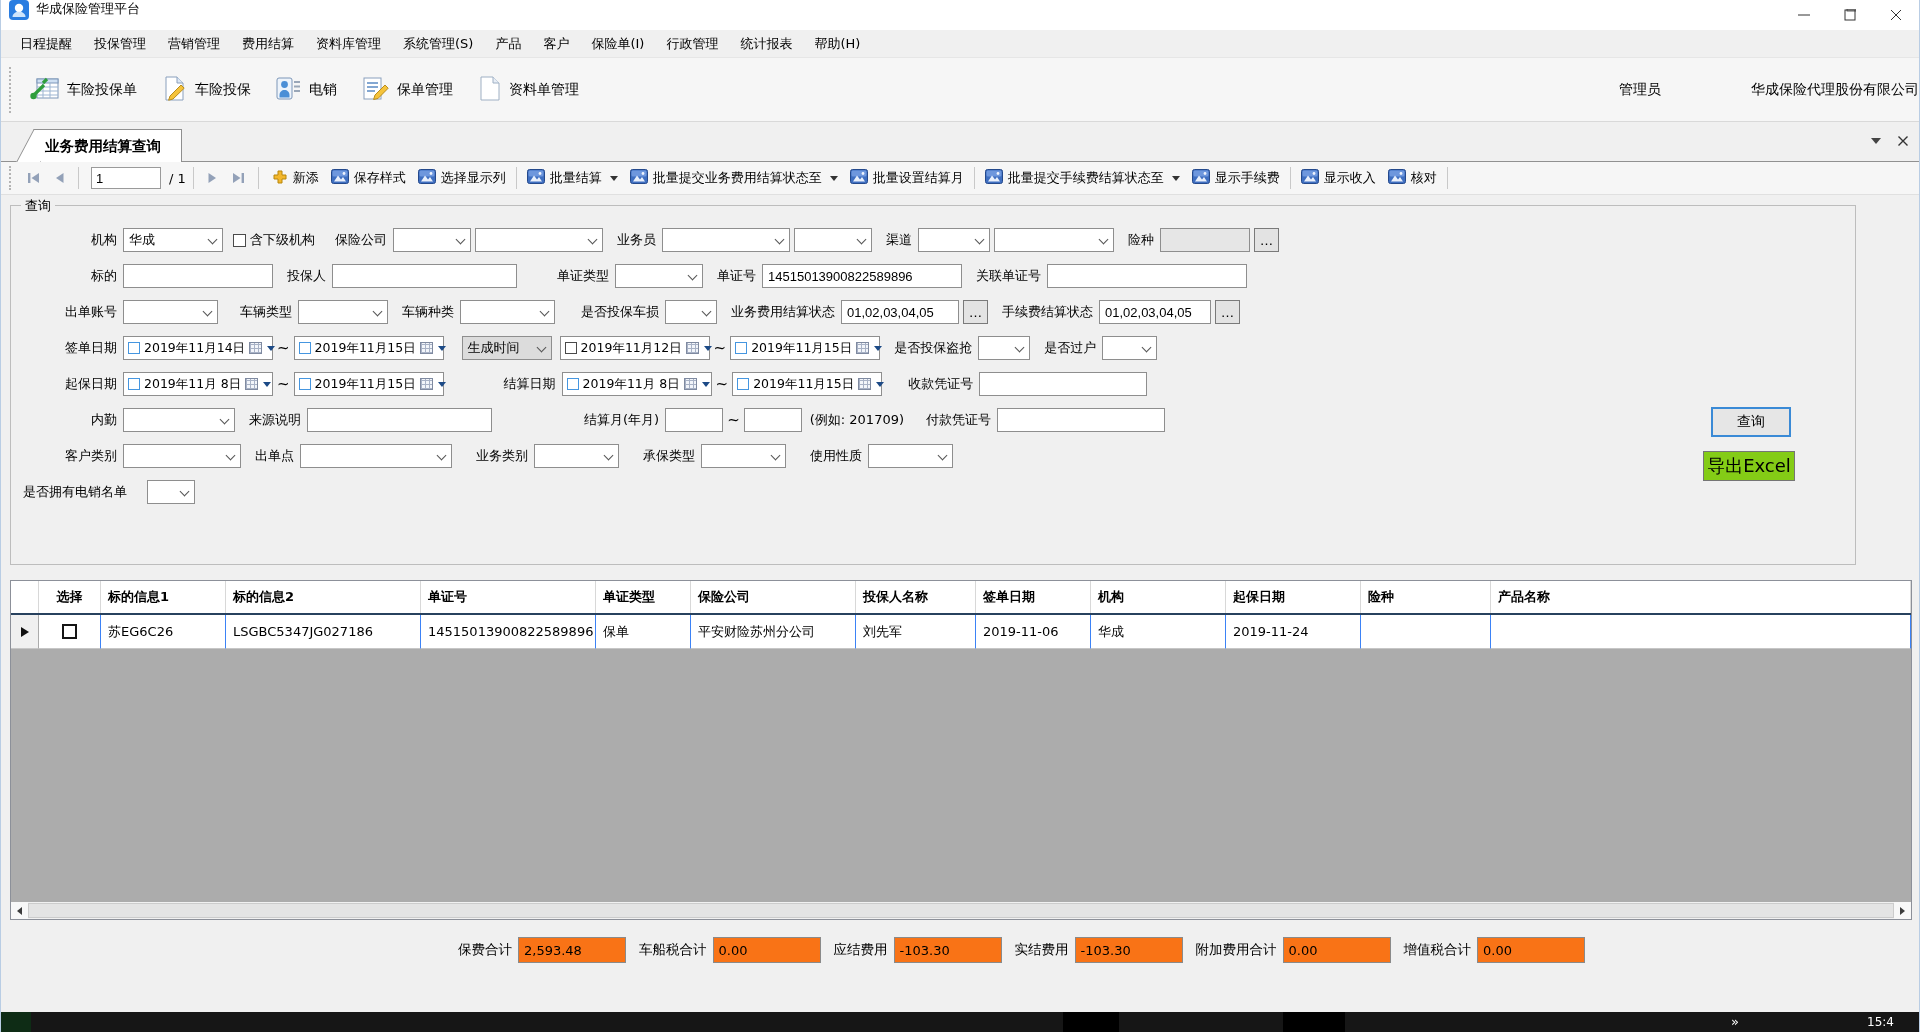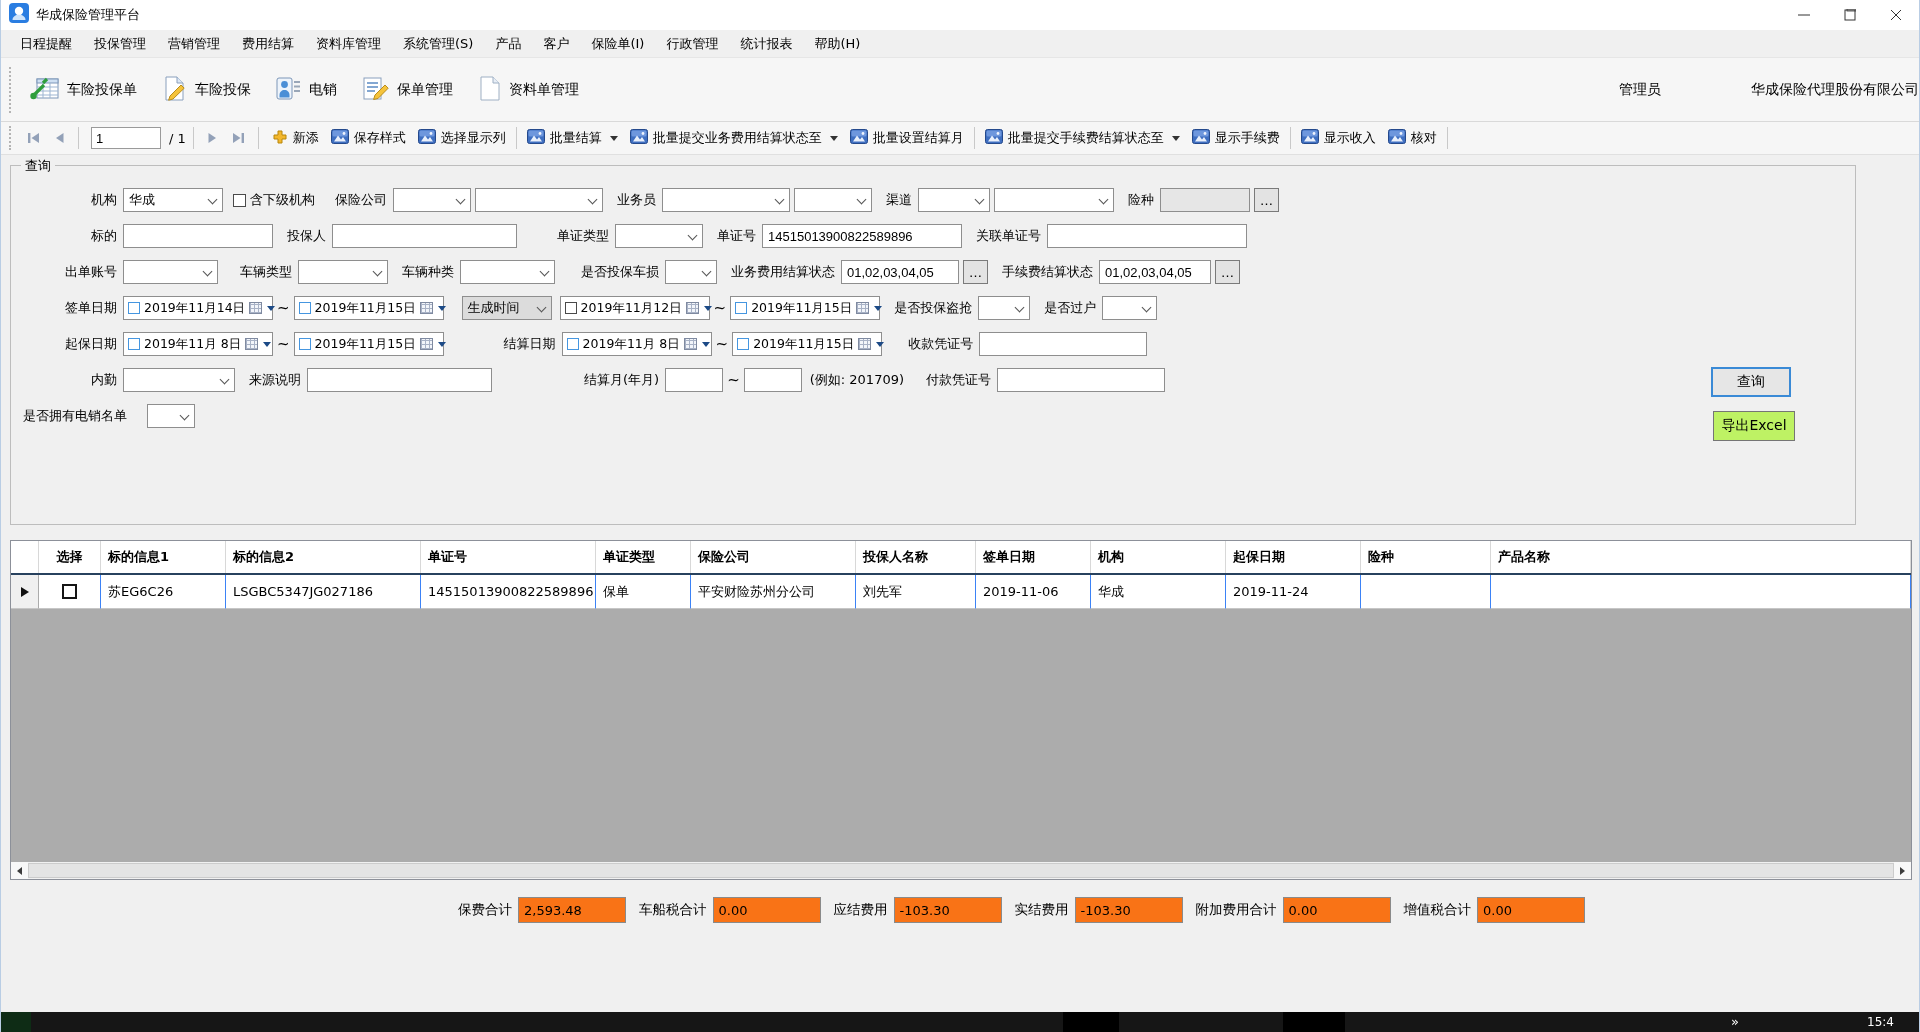--- a/index.html
+++ b/index.html
@@ -1,20 +1,20 @@
 <!DOCTYPE html>
 <html><head>
 <meta charset="utf-8">
 <style>
   *{box-sizing:border-box;margin:0;padding:0}
   body{font-family:"DejaVu Sans","Liberation Sans",sans-serif;color:#000;background:#888}
   #app{position:relative;width:1920px;height:1032px;background:#fff;overflow:hidden;border-left:1px solid #b9cde4;border-right:1px solid #b9cde4}
 
   
-  #titlebar{height:30px;display:flex;align-items:center;background:#fff;padding-left:8px;gap:7px}
+  #titlebar{height:30px;display:flex;align-items:flex-start;background:#fff;padding-left:8px;gap:7px}
   .title-text{font-size:13px}
   #win-controls{margin-left:auto;display:flex;height:100%}
   .winbtn{width:46px;display:flex;align-items:center;justify-content:center;background:#fff}
 
   
   #menubar{height:28px;background:#f0f0f0;display:flex;align-items:center;padding-left:8px;border-bottom:1px solid #e6e6e6}
   .menu-item{padding:0 11px;font-size:13px;line-height:28px;white-space:nowrap}
 
   
   #toolbar{height:64px;background:#f6f6f6;display:flex;align-items:center;border-bottom:1px solid #d9d9d9;padding-left:4px}
@@ -53,21 +53,21 @@
   .cb{width:13px;height:13px;border:1px solid #4a4a4a;background:#fff;flex:none}
   .dots{width:25px;height:24px;border:1px solid #7a7a7a;background:#e3e3e3;display:flex;align-items:center;justify-content:center;font-size:13px;margin-left:4px;flex:none}
   .dtp{border:1px solid #8e8e8e;background:#fff;height:24px;display:inline-flex;align-items:center;gap:4px;padding:0 4px;width:150px;flex:none}
   .dtp .cb{width:12px;height:12px;border-color:#4596e0}
   .dtp .dtext{font-size:12.5px;flex:1}
   .cal{width:13px;height:12px;border:1px solid #7f8aa0;background-color:#f2f5fa;background-image:repeating-linear-gradient(0deg,#a8b2c6 0 1px,transparent 1px 4px),repeating-linear-gradient(90deg,#a8b2c6 0 1px,transparent 1px 4px);flex:none}
   .dtp-caret{width:0;height:0;border-left:4px solid transparent;border-right:4px solid transparent;border-top:5px solid #1c4a86;margin-left:1px}
   .tilde{margin:0 4px;font-size:15px}
   .hint{margin-left:8px}
   #btn-search{position:absolute;top:201px;right:64px;width:80px;height:30px;border:2px solid #3a8ad6;background:#e6e6e6;font-size:14px;display:flex;align-items:center;justify-content:center}
-  #btn-export{position:absolute;top:245px;right:60px;width:82px;height:30px;border:1px solid #757575;background:#bef264;font-size:14px;display:flex;align-items:center;justify-content:center}
+  #btn-export{position:absolute;top:245px;right:60px;width:92px;height:30px;border:1px solid #757575;background:#84cc16;font-size:18px;display:flex;align-items:center;justify-content:center}
 
   
   #grid{margin-top:15px;border:1px solid #8c9099;width:1902px;background:#acacac}
   .grid-header{display:flex;height:34px;background:#fff;border-bottom:2px solid #27415e}
   .gh-cell{display:flex;align-items:center;padding-left:7px;font-weight:bold;font-size:13px;border-right:1px solid #d8d8d8;flex:none}
   .grid-row{display:flex;height:34px;background:#fff}
   .gr-cell{display:flex;align-items:center;padding-left:7px;font-size:13px;border-right:1px solid #3b82f6;border-bottom:1px solid #c6c6c6;flex:none;overflow:hidden}
   .selector{background:#f0f0f0;border-right:1px solid #ababab;justify-content:center;padding-left:0}
   .row-arrow{width:0;height:0;border-left:8px solid #101010;border-top:5px solid transparent;border-bottom:5px solid transparent}
   .row-cb{width:15px;height:15px;border:2px solid #151515;background:#fff}
@@ -186,20 +186,32 @@
             </svg></span>
           <span>资料单管理</span>
         </div>
       </div>
     <div id="toolbar-right">
       <span>管理员</span>
       <span>华成保险代理股份有限公司</span>
     </div>
   </div>
 
+  <div id="tabstrip">
+    <div class="tab-slant"></div>
+    <div class="tab">
+      <span>业务费用结算查询</span>
+    </div>
+    <div id="tab-actions">
+      <span class="tri-down"></span>
+      <svg width="12" height="12" viewBox="0 0 12 12">
+          <path d="M1.5 1.5l9 9M10.5 1.5l-9 9" stroke="#333" stroke-width="1.4"></path>
+        </svg>
+    </div>
+  </div>
 
   <div id="navbar">
     <div class="grip" style="height:24px"></div>
     <span class="pagebtn">
         <svg width="15" height="12" viewBox="0 0 15 12">
           <rect x="2" y="1" width="2.4" height="10" fill="#93a1b8"></rect>
           <polygon points="13,1 13,11 5.5,6" fill="#93a1b8"></polygon>
         </svg>
       </span>
     <span class="pagebtn">
@@ -484,20 +496,42 @@
         <input class="tbox" style="width: 185px;">
         <span class="qlabel ml" style="margin-left:92px">结算月(年月)</span>
         <input class="tbox" style="width: 58px;">
         <span class="tilde">~</span>
         <input class="tbox" style="width: 58px;">
         <span class="hint">(例如: 201709)</span>
         <span class="qlabel ml" style="margin-left:22px">付款凭证号</span>
         <input class="tbox" style="width: 168px;">
       </div>
 
+      <div class="qrow">
+        <span class="qlabel first">客户类别</span>
+        <span class="combo" style="width:118px">
+            <span class="chev"></span>
+          </span>
+        <span class="qlabel ml">出单点</span>
+        <span class="combo" style="width:152px">
+            <span class="chev"></span>
+          </span>
+        <span class="qlabel ml" style="margin-left:24px">业务类别</span>
+        <span class="combo" style="width:85px">
+            <span class="chev"></span>
+          </span>
+        <span class="qlabel ml" style="margin-left:24px">承保类型</span>
+        <span class="combo" style="width:85px">
+            <span class="chev"></span>
+          </span>
+        <span class="qlabel ml" style="margin-left:24px">使用性质</span>
+        <span class="combo" style="width:85px">
+            <span class="chev"></span>
+          </span>
+      </div>
 
       <div class="qrow">
         <span class="qlabel" style="width:118px;text-align:left;margin-left:2px">是否拥有电销名单</span>
         <span class="combo" style="width:48px">
             <span class="chev"></span>
           </span>
       </div>
 
       <div id="btn-search">查询</div>
       <div id="btn-export">导出Excel</div>

